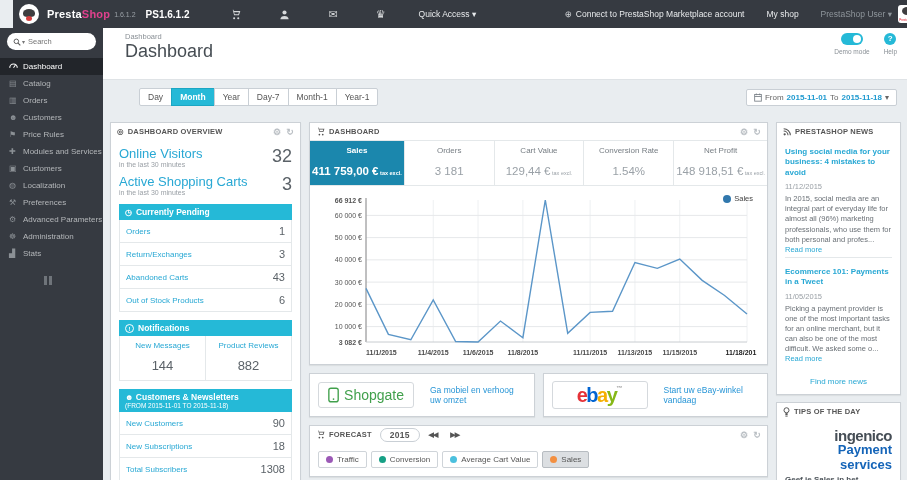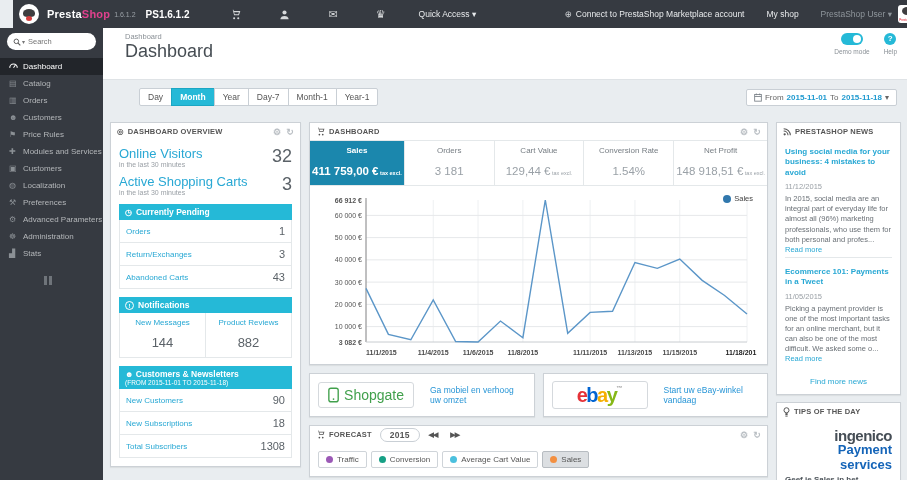--- a/index.html
+++ b/index.html
@@ -310,20 +310,24 @@
               <span class="rl">Orders</span>
               <span class="rv">1</span>
             </div>
             <div class="srow">
               <span class="rl">Return/Exchanges</span>
               <span class="rv">3</span>
             </div>
             <div class="srow">
               <span class="rl">Abandoned Carts</span>
               <span class="rv">43</span>
+            </div>
+            <div class="srow">
+              <span class="rl">Out of Stock Products</span>
+              <span class="rv">6</span>
             </div>
           </div>
 
         <div class="sec-bar">
           <span class="circle-ic">!</span>
           <span>Notifications</span>
         </div>
         <div class="notif-grid" id="notif-grid">
             <div class="ncell">
               <div class="nl">New Messages</div>

